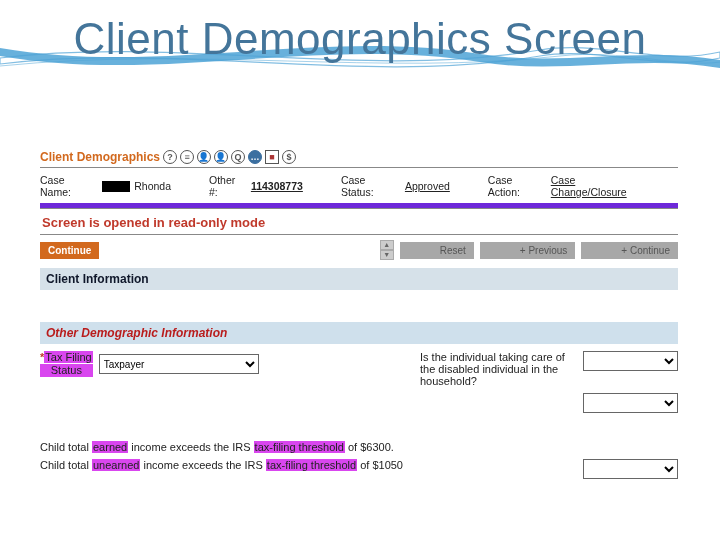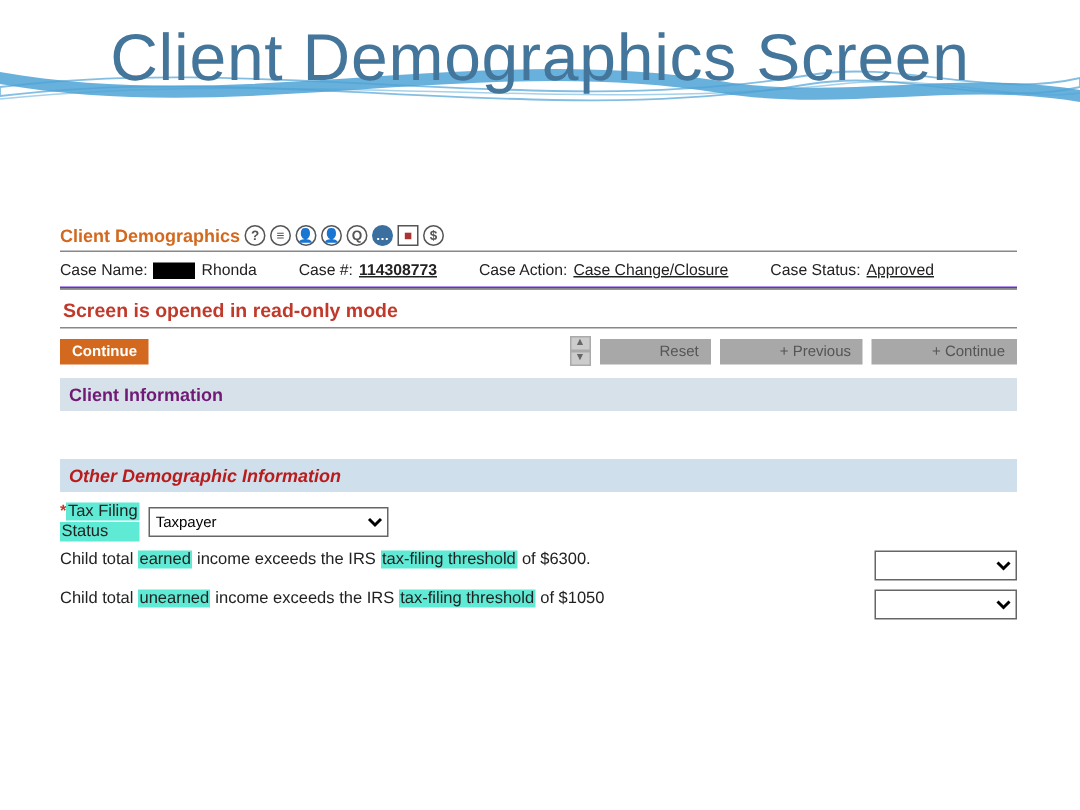--- a/index.html
+++ b/index.html
@@ -11,45 +11,45 @@
 
   .title { position: absolute; top: 14px; left: 0; width: 720px; text-align: center; font-size: 44px; color: #44759a; font-weight: 400; letter-spacing: 0.5px; z-index: 2; }
 
   .content { position: absolute; top: 150px; left: 40px; right: 40px; font-size: 11px; color: #222; z-index: 2; }
 
   .panel-heading { color: #d2691e; font-weight: bold; font-size: 12px; padding-bottom: 3px; border-bottom: 1px solid #888; margin-bottom: 4px; display: flex; align-items: center; gap: 3px; }
   .icon-circ { display:inline-flex; align-items:center; justify-content:center; width:14px; height:14px; border:1px solid #555; border-radius:50%; font-size:9px; color:#555; background:#fff; }
   .icon-circ.blue-fill { background:#3b6fa0; color:#fff; border-color:#3b6fa0; }
   .icon-sq { display:inline-flex; align-items:center; justify-content:center; width:14px; height:14px; border:1px solid #555; font-size:9px; color:#a33; background:#fff; }
 
-  .case-row { display:flex; gap: 4px; font-size:10.5px; padding: 2px 0 5px; border-bottom:2px solid #6d28d9; }
+  .case-row { display:flex; gap: 14px; font-size:10.5px; padding: 2px 0 5px; border-bottom:6px solid #6d28d9; }
   .case-row > div { display:flex; align-items:center; gap:4px; padding-right:24px; }
   .case-row .lbl { font-weight: normal; }
   .redact { display:inline-block; width:28px; height:11px; background:#000; vertical-align:middle; }
 
   .readonly-notice { color:#c0392b; font-weight:bold; font-size:13px; padding: 6px 0 4px 2px; border:1px solid #888; border-left:none; border-right:none; margin-top:-1px; margin-bottom:5px; }
 
   .btn-row { display:flex; align-items:center; gap:6px; margin:3px 0 8px 0; }
   .btn-row .spacer { flex:1; }
   .btn { display:inline-flex; align-items:center; gap:3px; font-size:10px; padding:3px 8px; border:none; color:#fff; cursor:pointer; }
   .btn-populate { background:#d2691e; font-weight:bold; }
   .btn-grey { background:#a8a8a8; color:#555;padding-left:40px; }
   .updown { display:inline-flex; flex-direction:column; }
   .updown span { width:14px; height:10px; background:#ccc; border:1px solid #aaa; font-size:7px; line-height:8px; text-align:center; color:#666; }
 
-  .section-bar { background:#d6e1e9; color:#701a75; font-weight:bold; font-size:12px; padding:4px 6px; margin-bottom:4px; }
+  .section-bar { background:#d6e1e9; color:#0f172a; font-weight:bold; font-size:12px; padding:4px 6px; margin-bottom:4px; }
   .section-bar.lighter { background:#cfe0ec; color:#b91c1c; font-style:italic; font-weight:bold; }
 
   .gap-block { height: 28px; }
 
   .demo-row { display:flex; align-items:flex-start; padding:3px 0; font-size:11px; }
   .demo-row .left { flex: 0 0 380px; display:flex; align-items:center; gap:6px; }
   .demo-row .right { flex:1; display:flex; align-items:flex-start; gap:8px; }
   .demo-row .label-col { display:flex; flex-direction:column; line-height:1.2; }
-  .hl { background:#5eead4; padding:0 1px; }
+  .hl { background:#d946ef; padding:0 1px;text-align:center; }
   .req { color:#c0392b; font-weight:bold; }
   select { font-size:10px; height:20px; border:1px solid #666; background:#fff; }
   .sel-wide { width:160px; }
   .sel-narrow { width:95px; }
 </style>
 </head>
 <body>
 
 <div class="slide">
   <svg class="wave-bg" viewBox="0 0 720 44" preserveAspectRatio="none">
@@ -73,30 +73,30 @@
       <span class="icon-circ">$</span>
     </div>
 
     <div class="case-row">
       <div>
         <span class="lbl">Case Name:</span>
         <span class="redact"></span>
         <span>Rhonda</span>
       </div>
       <div>
-        <span class="lbl">Case #:</span>
+        <span class="lbl">Other #:</span>
         <span style="text-decoration:underline;font-weight:bold;">114308773</span>
+      </div>
+      <div>
+        <span class="lbl">Case Status:</span>
+        <span style="text-decoration:underline;">Approved</span>
       </div>
       <div>
         <span class="lbl">Case Action:</span>
         <span style="text-decoration:underline;">Case Change/Closure</span>
-      </div>
-      <div>
-        <span class="lbl">Case Status:</span>
-        <span style="text-decoration:underline;">Approved</span>
       </div>
     </div>
 
     <div class="readonly-notice">Screen is opened in read-only mode</div>
 
     <div class="btn-row">
       <button class="btn btn-populate">Continue</button>
       <div class="spacer"></div>
       <div class="updown">
           <span>▲</span>
@@ -116,24 +116,28 @@
     <div class="demo-row">
       <div class="left">
         <div class="label-col">
           <span><span class="req">*</span><span class="hl">Tax Filing</span></span>
           <span class="hl">Status</span>
         </div>
         <select class="sel-wide">
           <option>Taxpayer</option>
         </select>
       </div>
+      <div class="right">
+        <span style="flex:1;">Is the individual taking care of the disabled individual in the household?</span>
+        <select class="sel-narrow"><option></option></select>
+      </div>
     </div>
 
     <div class="demo-row">
-      <div class="left" style="flex:0 0 460px;">
+      <div class="left" style="flex:0 0 460px;margin-top:48px;">
         <span>
           <span>Child total </span><span class="hl">earned</span><span> income exceeds the IRS </span><span class="hl">tax-filing threshold</span><span> of $6300.</span>
         </span>
       </div>
       <div class="right" style="justify-content:flex-end;">
         <select class="sel-narrow"><option></option></select>
       </div>
     </div>
 
     <div class="demo-row">

